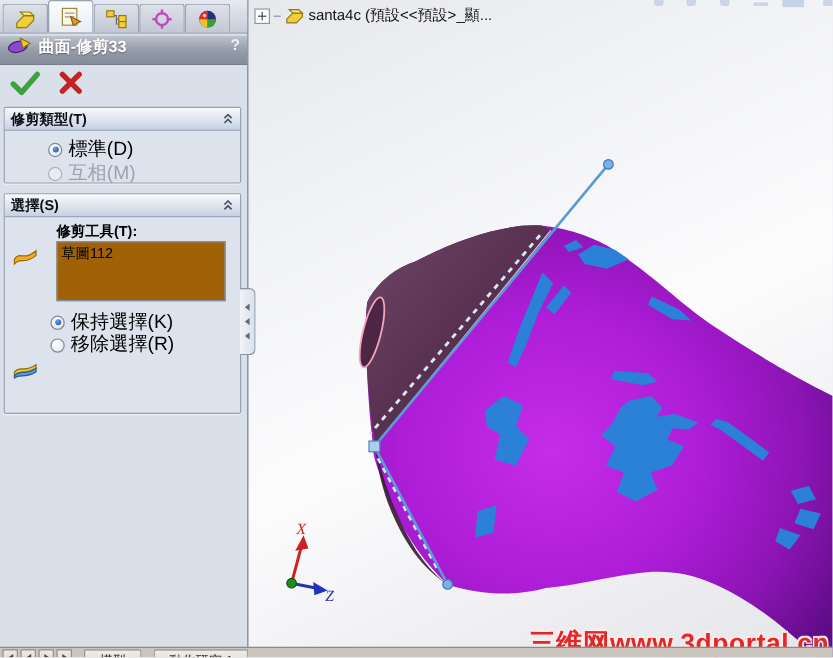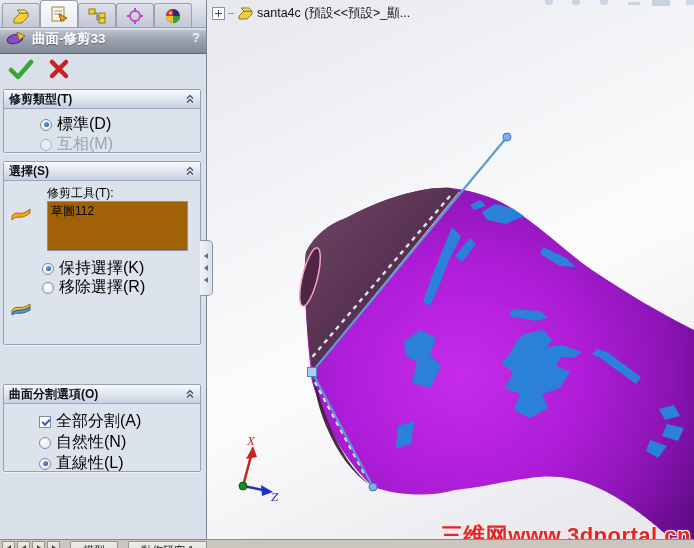--- a/index.html
+++ b/index.html
@@ -285,61 +285,41 @@
       </div>
     </div>
 
     <div class="group" style="top:161px;height:184px;">
       <div class="group-header">
         <span>選擇(S)</span>
         <svg width="10" height="10">
           <path d="M2,4.5 L5,1.5 L8,4.5 M2,8.5 L5,5.5 L8,8.5" stroke="#4a5568" stroke-width="1.4" fill="none"></path>
         </svg>
       </div>
-      <div class="field-label" style="left:43px;top:23px;">修剪工具(T):</div>
+      <div class="field-label" style="left:43px;top:23px;font-weight:bold;">修剪工具(T):</div>
       <svg class="box-icon" style="left:7px;top:44px;" width="20" height="15">
         <path d="M1,10 C6,3 9,12 19,3 L19,7 C9,15 6,8 1,14 Z" fill="#f6a81e" stroke="#9a6a0a"></path>
       </svg>
       <div class="listbox" style="left:43px;top:39px;width:141px;height:50px;">
         <span>草圖112</span>
       </div>
       <div class="opt" style="left:38px;top:96px;">
         <span class="radio checked"></span>
         <span>保持選擇(K)</span>
       </div>
       <div class="opt" style="left:38px;top:115px;">
         <span class="radio"></span>
         <span>移除選擇(R)</span>
       </div>
       <svg class="box-icon" style="left:7px;top:139px;" width="20" height="15">
         <path d="M1,9 C6,3 9,10 19,3 L19,6 C9,12 6,7 1,12 Z" fill="#f0c030" stroke="#8a7210"></path>
         <path d="M1,12 C6,7 9,12 19,6 L19,9 C9,15 6,10 1,14 Z" fill="#5a9ad8" stroke="#2a5a98"></path>
       </svg>
     </div>
 
-    <div class="group" style="top:384px;height:88px;">
-      <div class="group-header">
-        <span>曲面分割選項(O)</span>
-        <svg width="10" height="10">
-          <path d="M2,4.5 L5,1.5 L8,4.5 M2,8.5 L5,5.5 L8,8.5" stroke="#4a5568" stroke-width="1.4" fill="none"></path>
-        </svg>
-      </div>
-      <div class="opt" style="left:35px;top:26px;">
-        <span class="checkbox checked"></span>
-        <span>全部分割(A)</span>
-      </div>
-      <div class="opt" style="left:35px;top:47px;">
-        <span class="radio"></span>
-        <span>自然性(N)</span>
-      </div>
-      <div class="opt" style="left:35px;top:68px;">
-        <span class="radio checked"></span>
-        <span>直線性(L)</span>
-      </div>
-    </div>
   </div>
 
   <div class="split-handle">
     <span class="arrow-left"></span>
     <span class="arrow-left"></span>
     <span class="arrow-left"></span>
   </div>
 
   <div class="bottom-bar">
     <span class="nav-btn">

